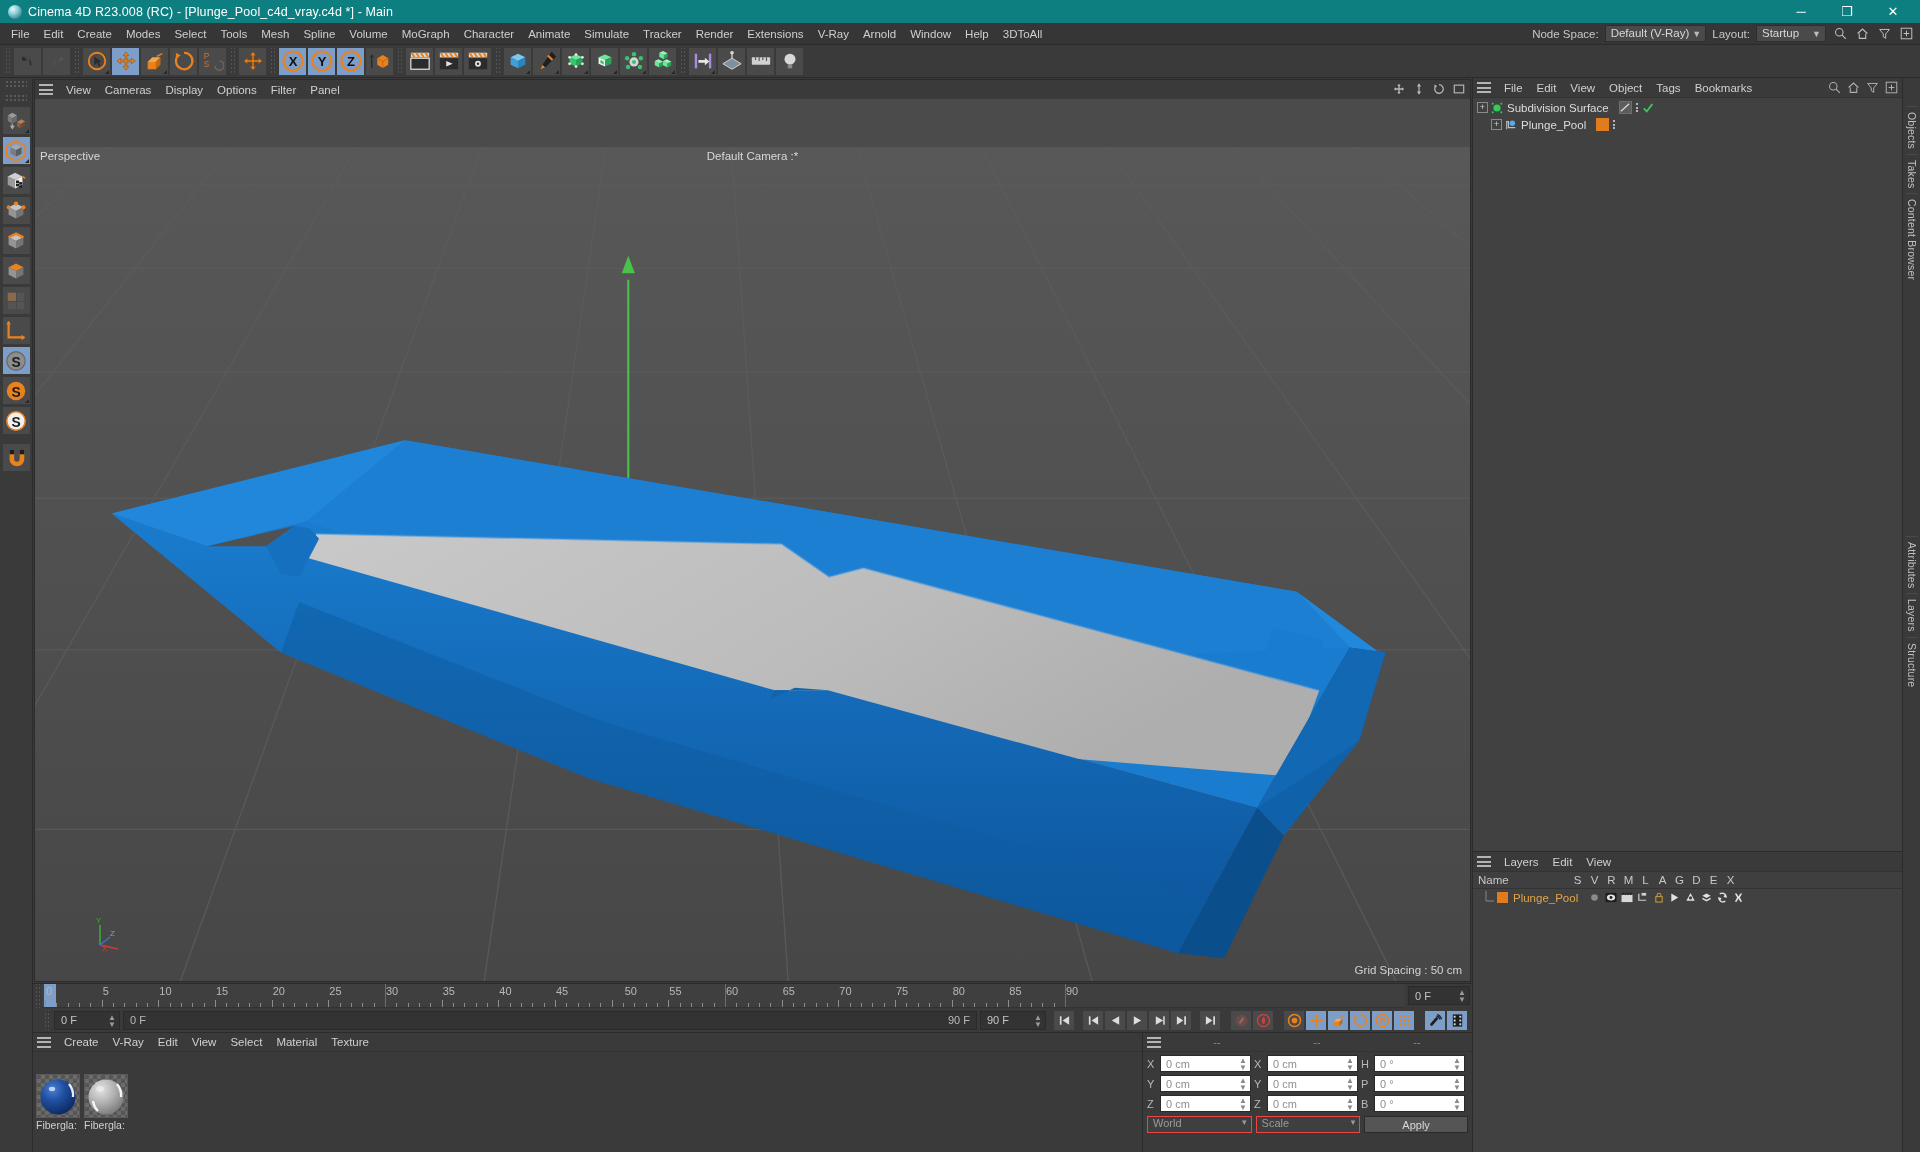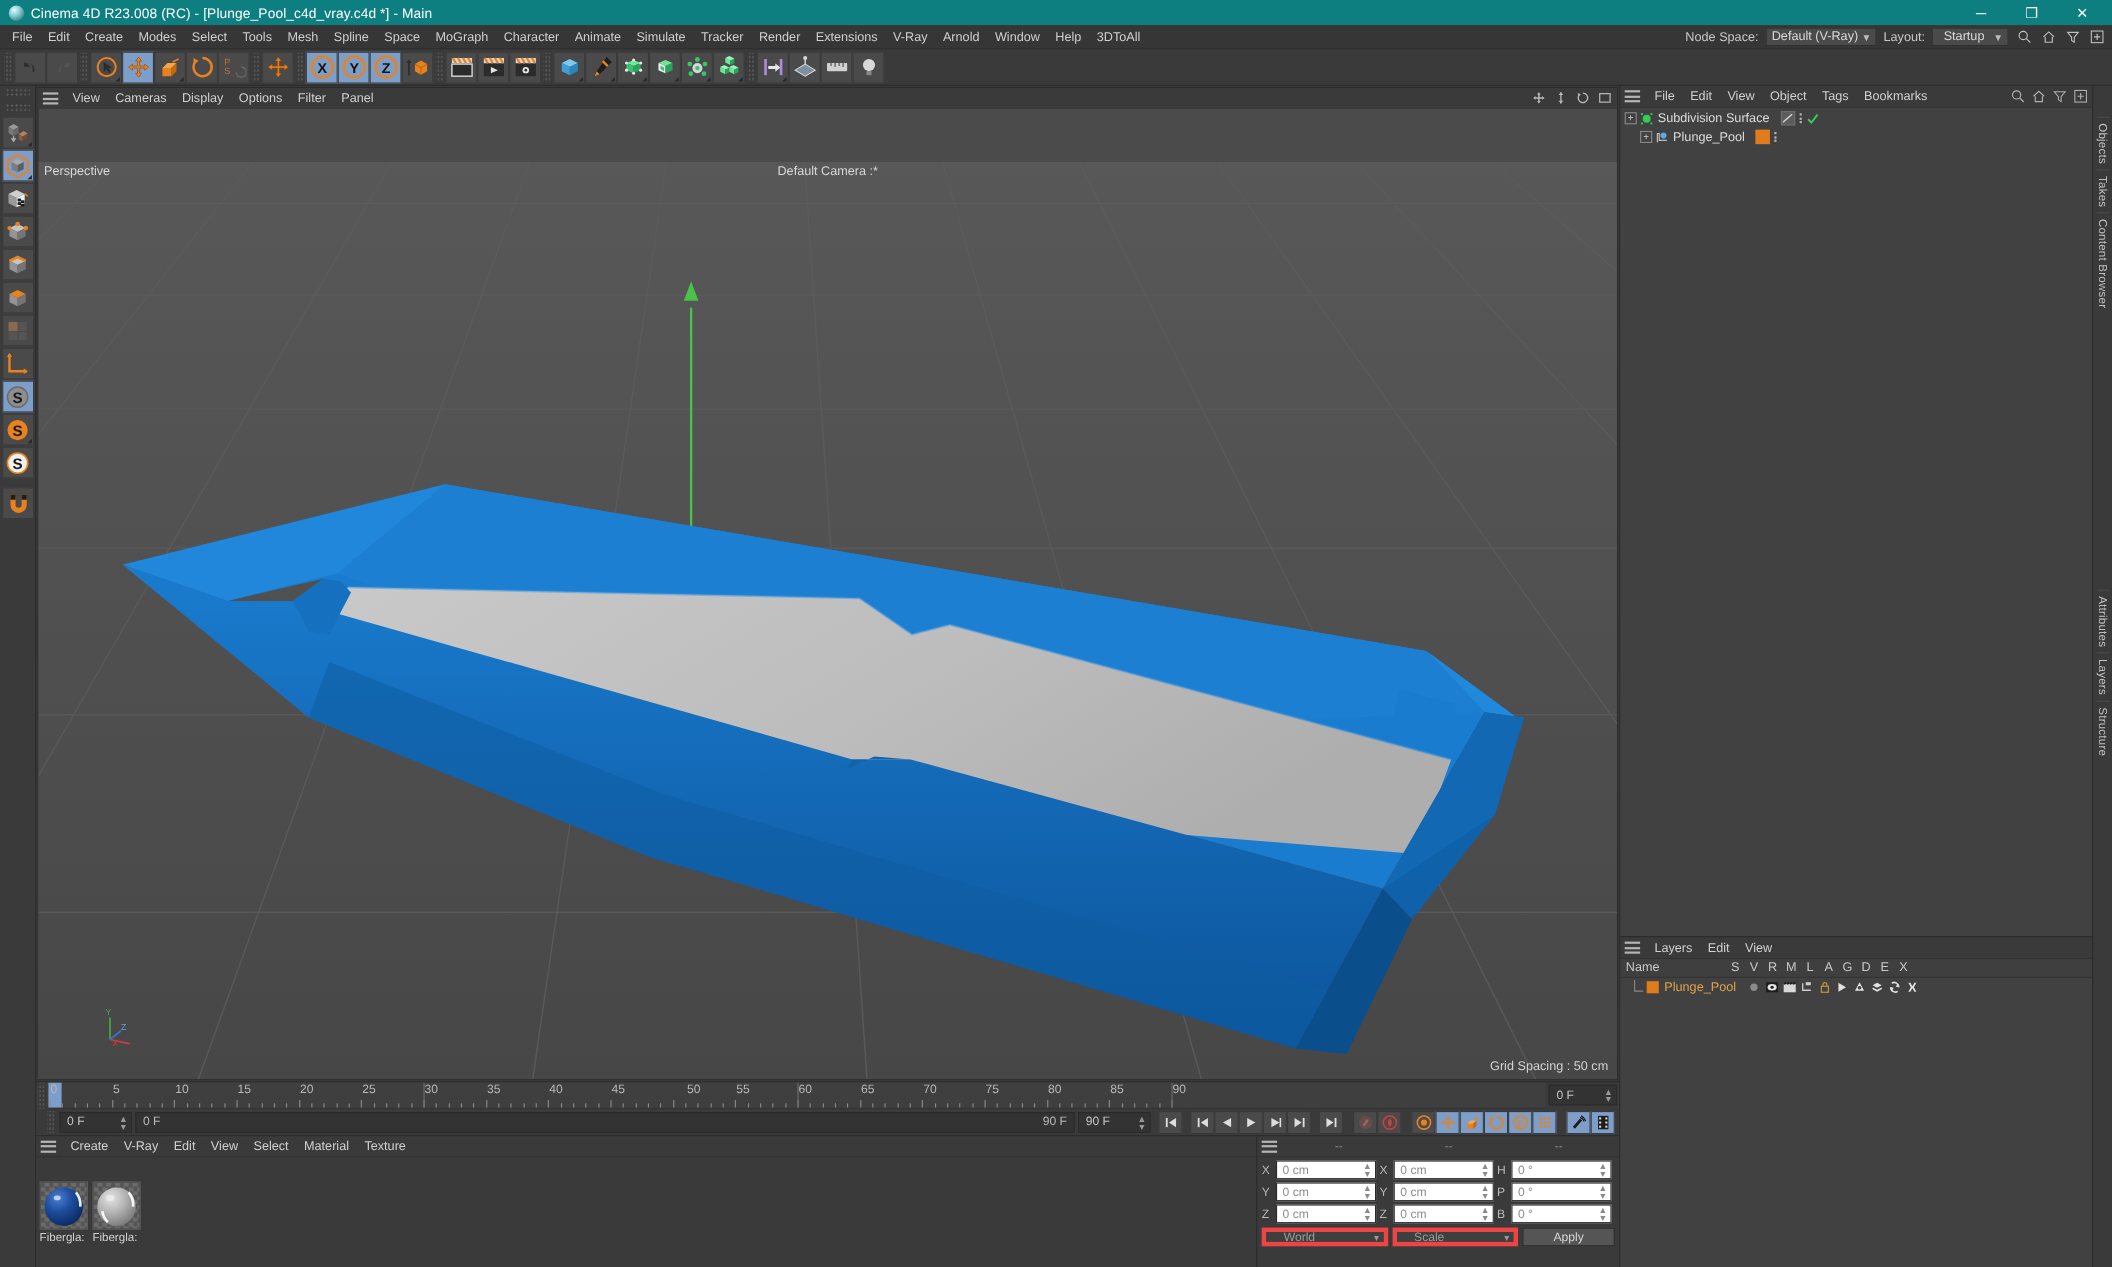--- a/index.html
+++ b/index.html
@@ -26,21 +26,21 @@
   .tb-btns{ display:flex; align-items:center; height:100%; }
   .tb-btn{ width:46px;height:23px; display:flex;align-items:center;justify-content:center;
            color:#fff; font-size:13px;}
 
   
   .menubar{
     height:22px; background:#363636; display:flex; align-items:center;
     flex:0 0 22px; border-bottom:1px solid #2b2b2b; padding-left:4px;
   }
   .menu-item{ padding:0 7px; height:18px; line-height:18px; font-size:11.5px; color:#cfcfcf; white-space:nowrap;}
-  .menubar-right{ margin-left:auto; display:flex; align-items:center; gap:6px; padding-right:6px;text-align:center;}
+  .menubar-right{ margin-left:auto; display:flex; align-items:center; gap:6px; padding-right:6px;}
   .mb-label{ font-size:11.5px; color:#c8c8c8; }
   .mb-select{
     background:#4a4a4a; border:1px solid #2e2e2e; height:17px; line-height:15px;
     font-size:11.5px; color:#d8d8d8; padding:0 16px 0 5px; position:relative; min-width:70px;
   }
   .mb-select .chev{ position:absolute; right:4px; top:1px; font-size:9px; color:#bbb;}
   .mb-icon{ width:16px;height:16px; display:flex;align-items:center;justify-content:center; color:#c0c0c0;}
 
   
   .toolbar{
@@ -128,22 +128,22 @@
   .coord-head{ height:19px; display:flex; align-items:center; padding-left:4px; gap:0; border-bottom:1px solid #333;}
   .coord-head .lbl{ width:100px; text-align:center; font-size:11px; color:#8a8a8a;}
   .coord-rows{ padding:3px 4px; display:flex; flex-direction:column; gap:3px;}
   .coord-row{ display:flex; gap:0; align-items:center;}
   .cax{ width:13px; font-size:11px; color:#b9b9b9; text-align:left;}
   .cfield{ flex:1; background:#ffffff; border:1px solid #2a2a2a; height:17px; display:flex;
            align-items:center; padding:0 13px 0 5px; font-size:11px; color:#8d8d8d; position:relative;
            margin-right:3px;}
   .cfield .arr{ position:absolute; right:3px; top:1px; font-size:8px; line-height:7px; color:#8a8a8a;}
   .coord-foot{ display:flex; gap:4px; padding:1px 4px 3px;}
-  .csel{ flex:1; background:#3f3f3f; border:4px solid #ef4444; height:17px; font-size:11px;
-         color:#9a9a9a; display:flex; align-items:center; padding:0 16px; position:relative;}
+  .csel{ flex:1; background:#3f3f3f; border:1px solid #ef4444; height:17px; font-size:11px;
+         color:#9a9a9a; display:flex; align-items:flex-start; padding:0 5px; position:relative;}
   .csel .chev{ position:absolute; right:4px; top:0px; font-size:9px; color:#9a9a9a;}
   .capply{ flex:1.1; background:#555; border:1px solid #2a2a2a; height:17px; font-size:11px;
            color:#d8d8d8; display:flex; align-items:center; justify-content:center;}
 
   
   .rightcol{ width:430px; flex:0 0 430px; display:flex; flex-direction:column; background:#3a3a3a;
              border-left:1px solid #2b2b2b;}
   .objman{ flex:1; display:flex; flex-direction:column; min-height:0; border-bottom:1px solid #2b2b2b;}
   .om-menubar{ height:20px; display:flex; align-items:center; padding-left:4px; border-bottom:1px solid #333;
                background:#3a3a3a; position:relative;}
@@ -202,21 +202,21 @@
   <div class="menubar">
     <div id="menu-items" style="display:flex;align-items:center">
         <div class="menu-item">File</div>
         <div class="menu-item">Edit</div>
         <div class="menu-item">Create</div>
         <div class="menu-item">Modes</div>
         <div class="menu-item">Select</div>
         <div class="menu-item">Tools</div>
         <div class="menu-item">Mesh</div>
         <div class="menu-item">Spline</div>
-        <div class="menu-item">Space</div>
+        <div class="menu-item">Volume</div>
         <div class="menu-item">MoGraph</div>
         <div class="menu-item">Character</div>
         <div class="menu-item">Animate</div>
         <div class="menu-item">Simulate</div>
         <div class="menu-item">Tracker</div>
         <div class="menu-item">Render</div>
         <div class="menu-item">Extensions</div>
         <div class="menu-item">V-Ray</div>
         <div class="menu-item">Arnold</div>
         <div class="menu-item">Window</div>

